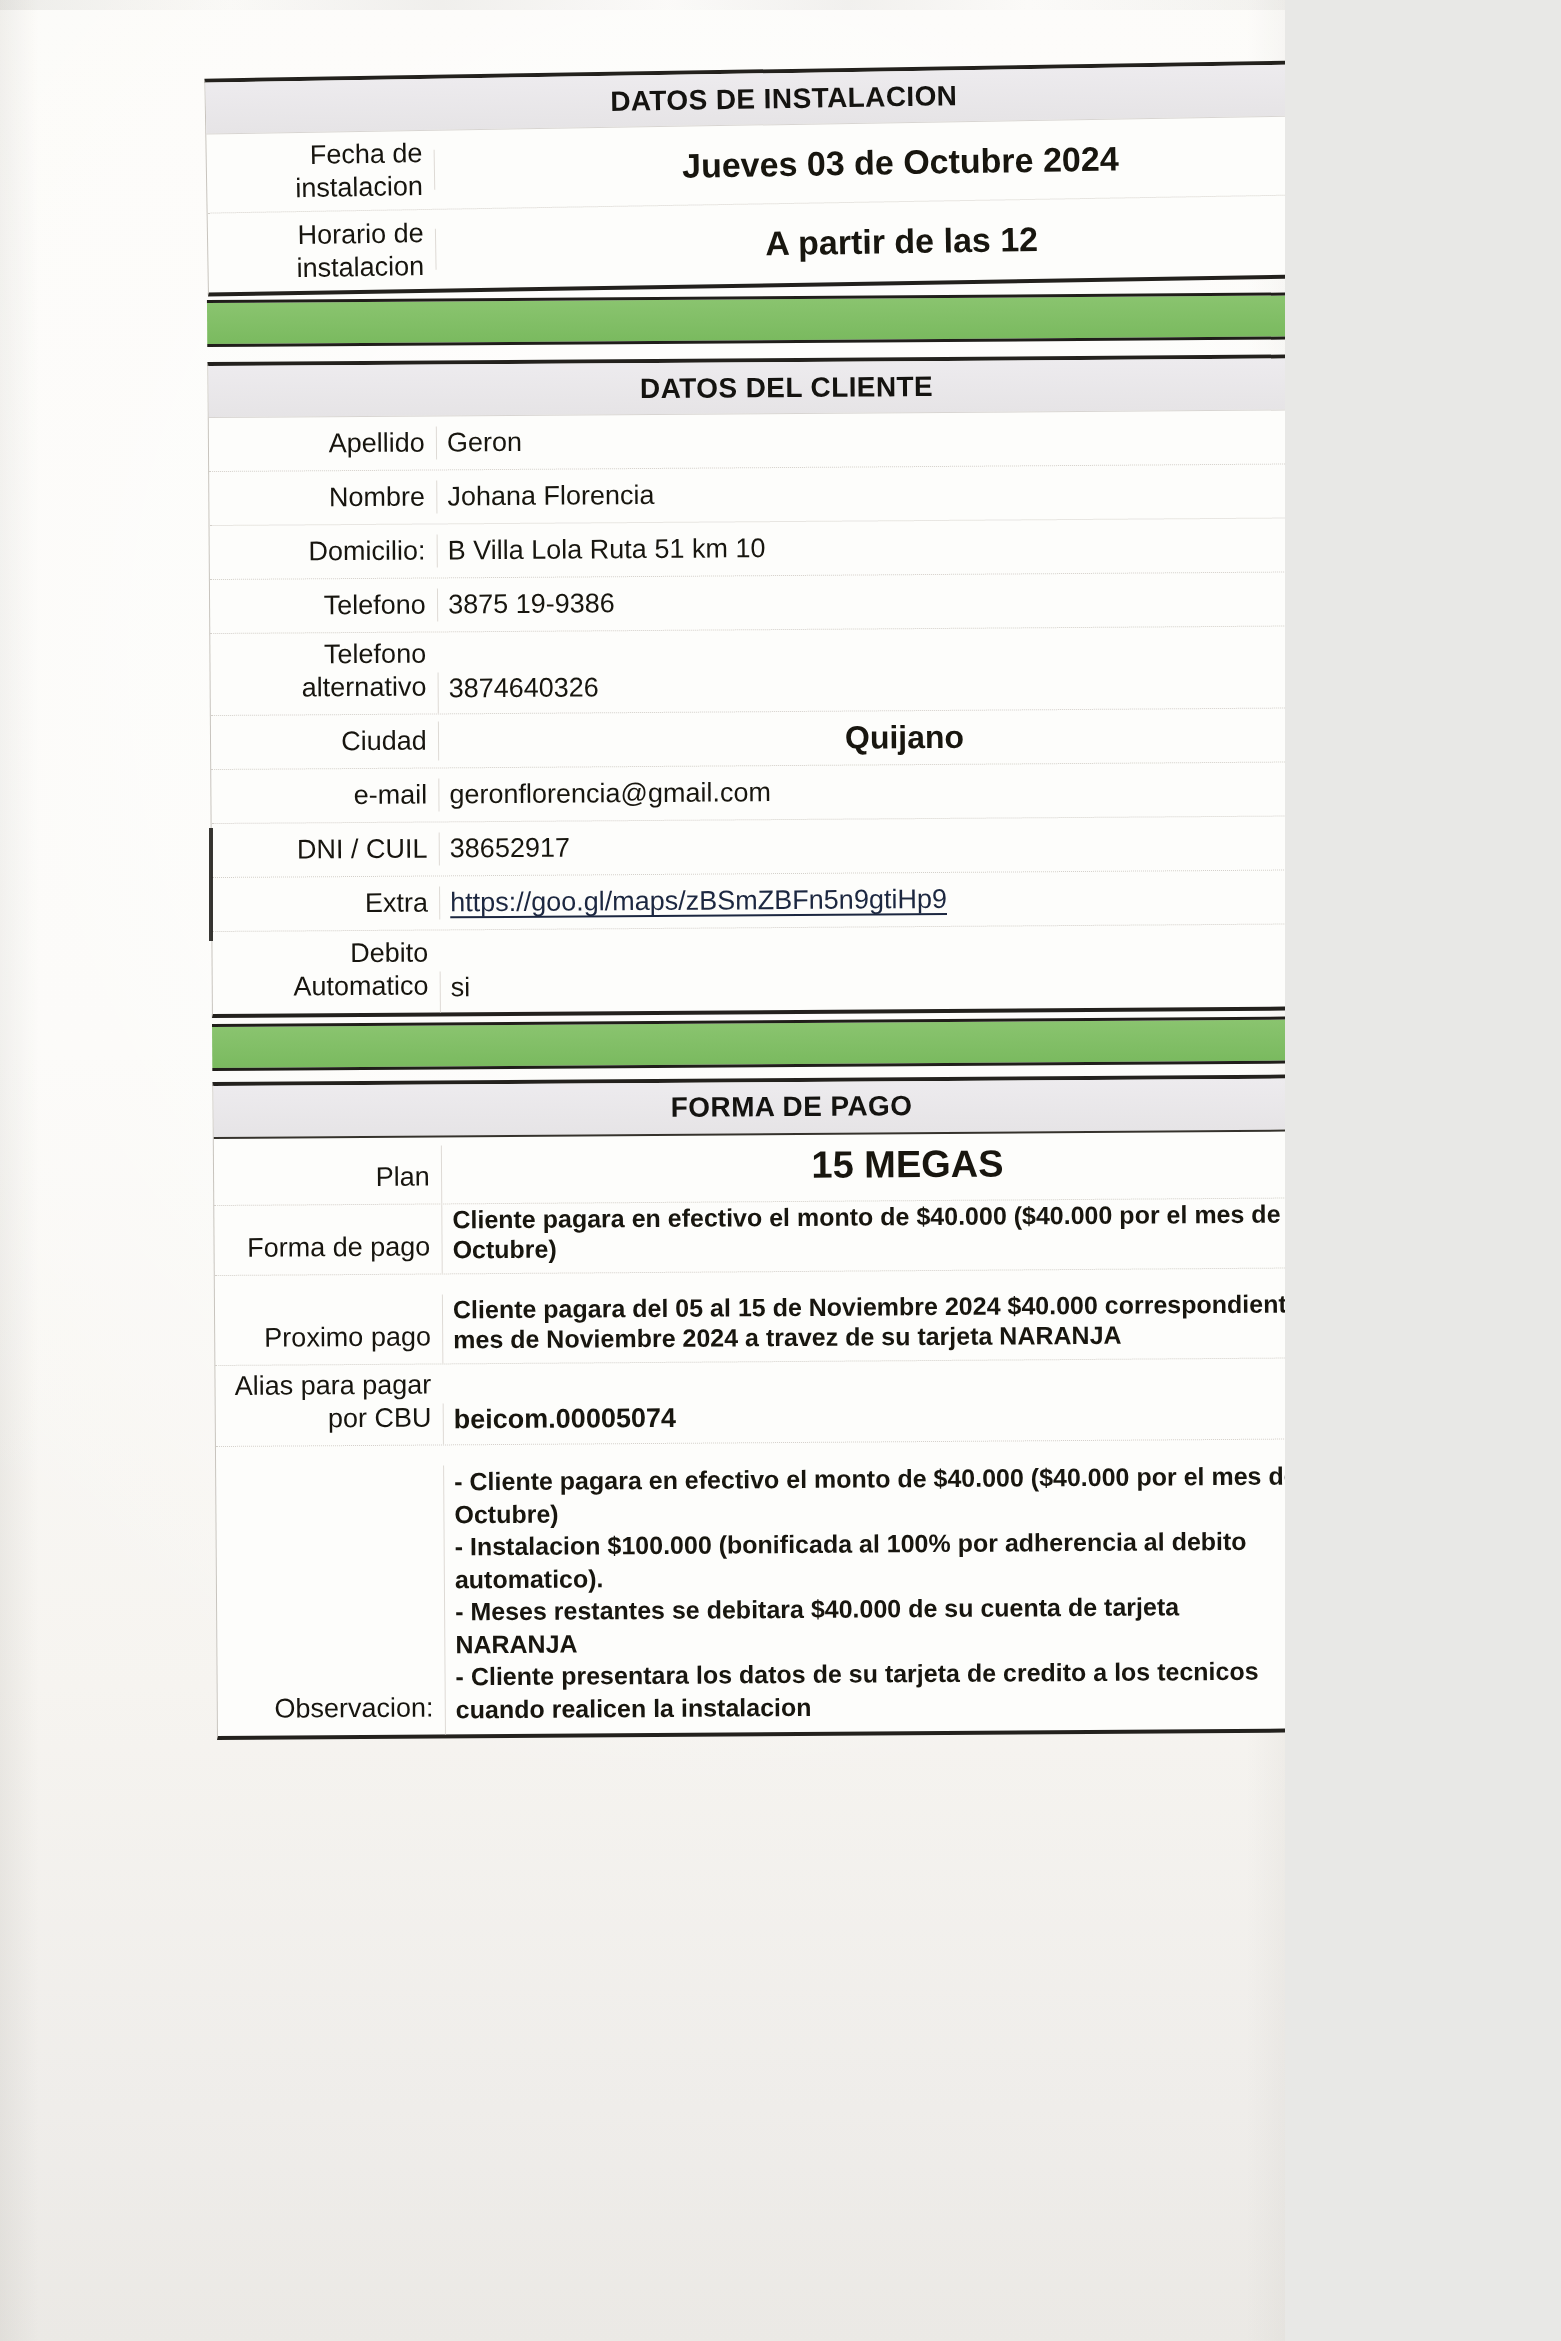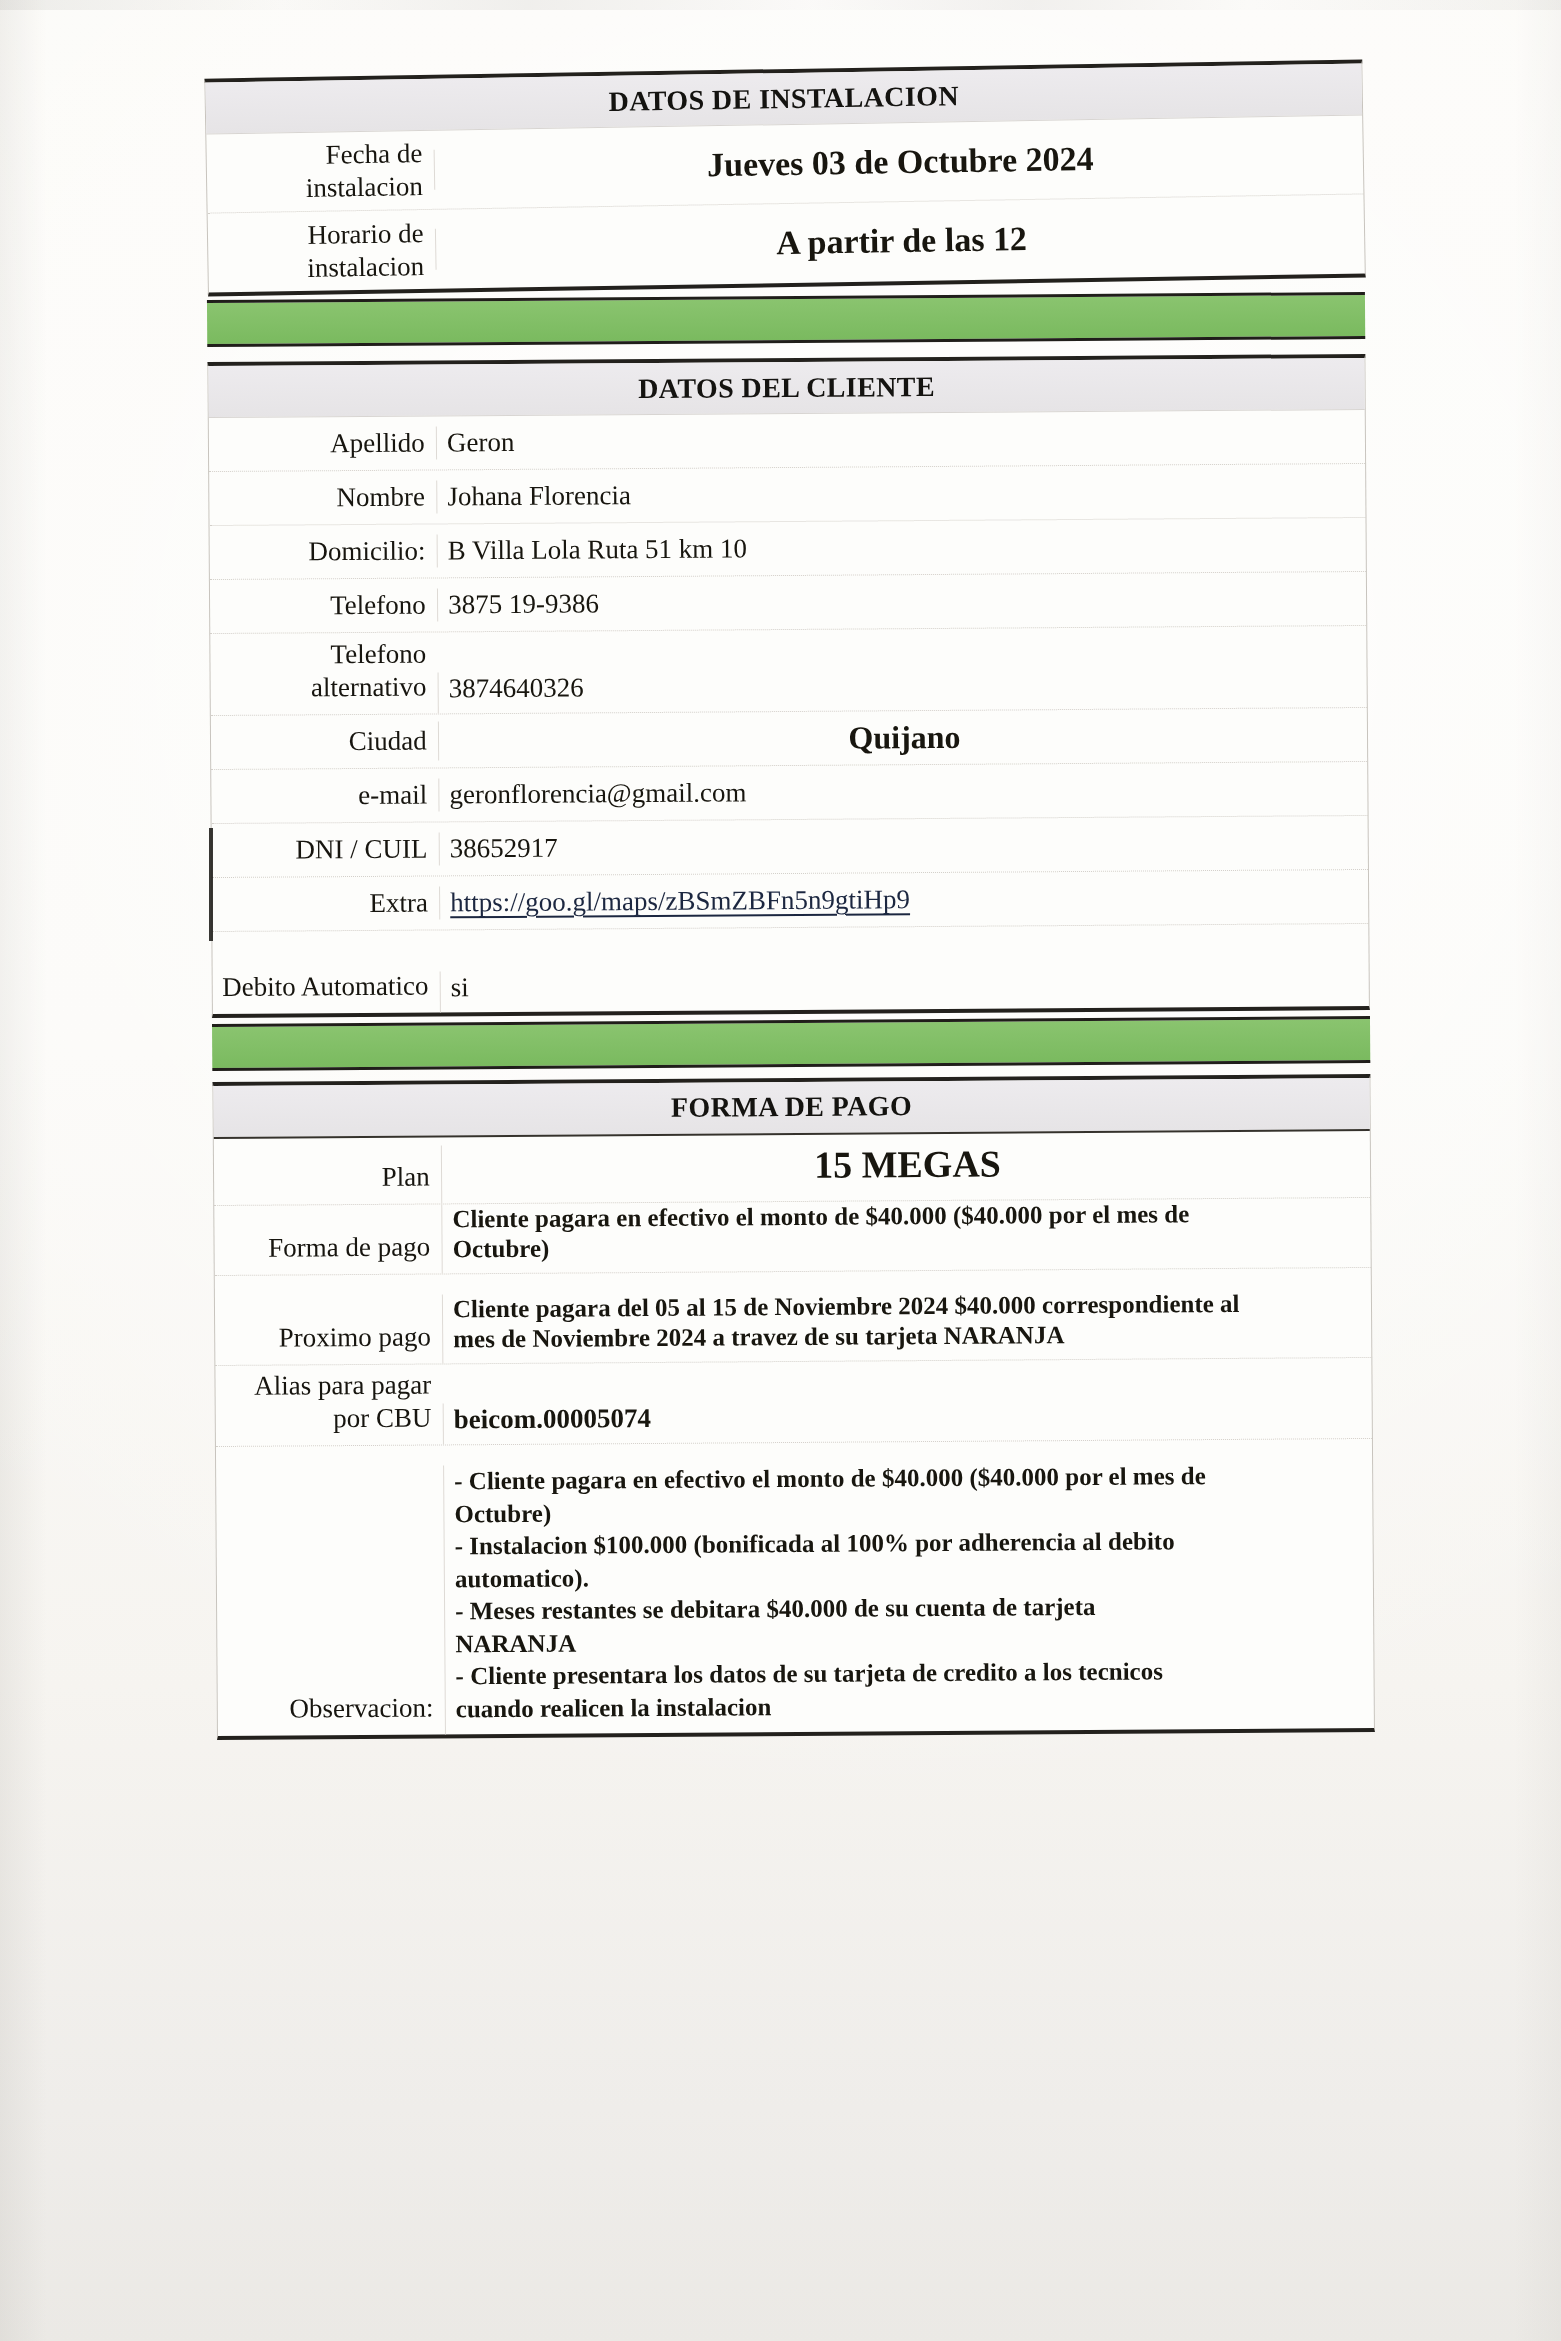--- a/index.html
+++ b/index.html
@@ -1,20 +1,20 @@
 <!DOCTYPE html>
 <html style="font-size:11.3px"><head>
 <meta charset="utf-8">
 <style>
   html,body{margin:0;padding:0;background:#e8e8e6;}
   .page{
     position:relative;
-    width:1561px;height:2342px;
+    width:1285px;height:2342px;
     overflow:hidden;
-    font-family:Liberation Serif, serif;
+    font-family:Liberation Sans, sans-serif;
     color:#18160f;
     background:
       radial-gradient(130% 80% at 55% 28%, rgba(255,255,255,0.85), rgba(255,255,255,0) 62%),
       linear-gradient(90deg, rgba(176,173,166,0.18) 0%, rgba(176,173,166,0) 3%, rgba(176,173,166,0) 97%, rgba(176,173,166,0.10) 100%),
       linear-gradient(180deg,#fcfbf8 0%,#fbfaf7 45%,#f6f4f0 72%,#efedea 90%,#ebe9e5 100%);
   }
   .top-smudge{position:absolute;left:0;top:0;width:100%;height:10px;
     background:linear-gradient(90deg, rgba(120,118,110,0.25) 0%, rgba(120,118,110,0.05) 18%, rgba(120,118,110,0.22) 34%, rgba(120,118,110,0.04) 52%, rgba(120,118,110,0.20) 66%, rgba(120,118,110,0.03) 80%, rgba(120,118,110,0.18) 100%);
     opacity:.45;}
   .form{position:absolute;left:210px;top:69px;width:1158px;transform:rotate(-0.4deg);transform-origin:50% 40%;}

